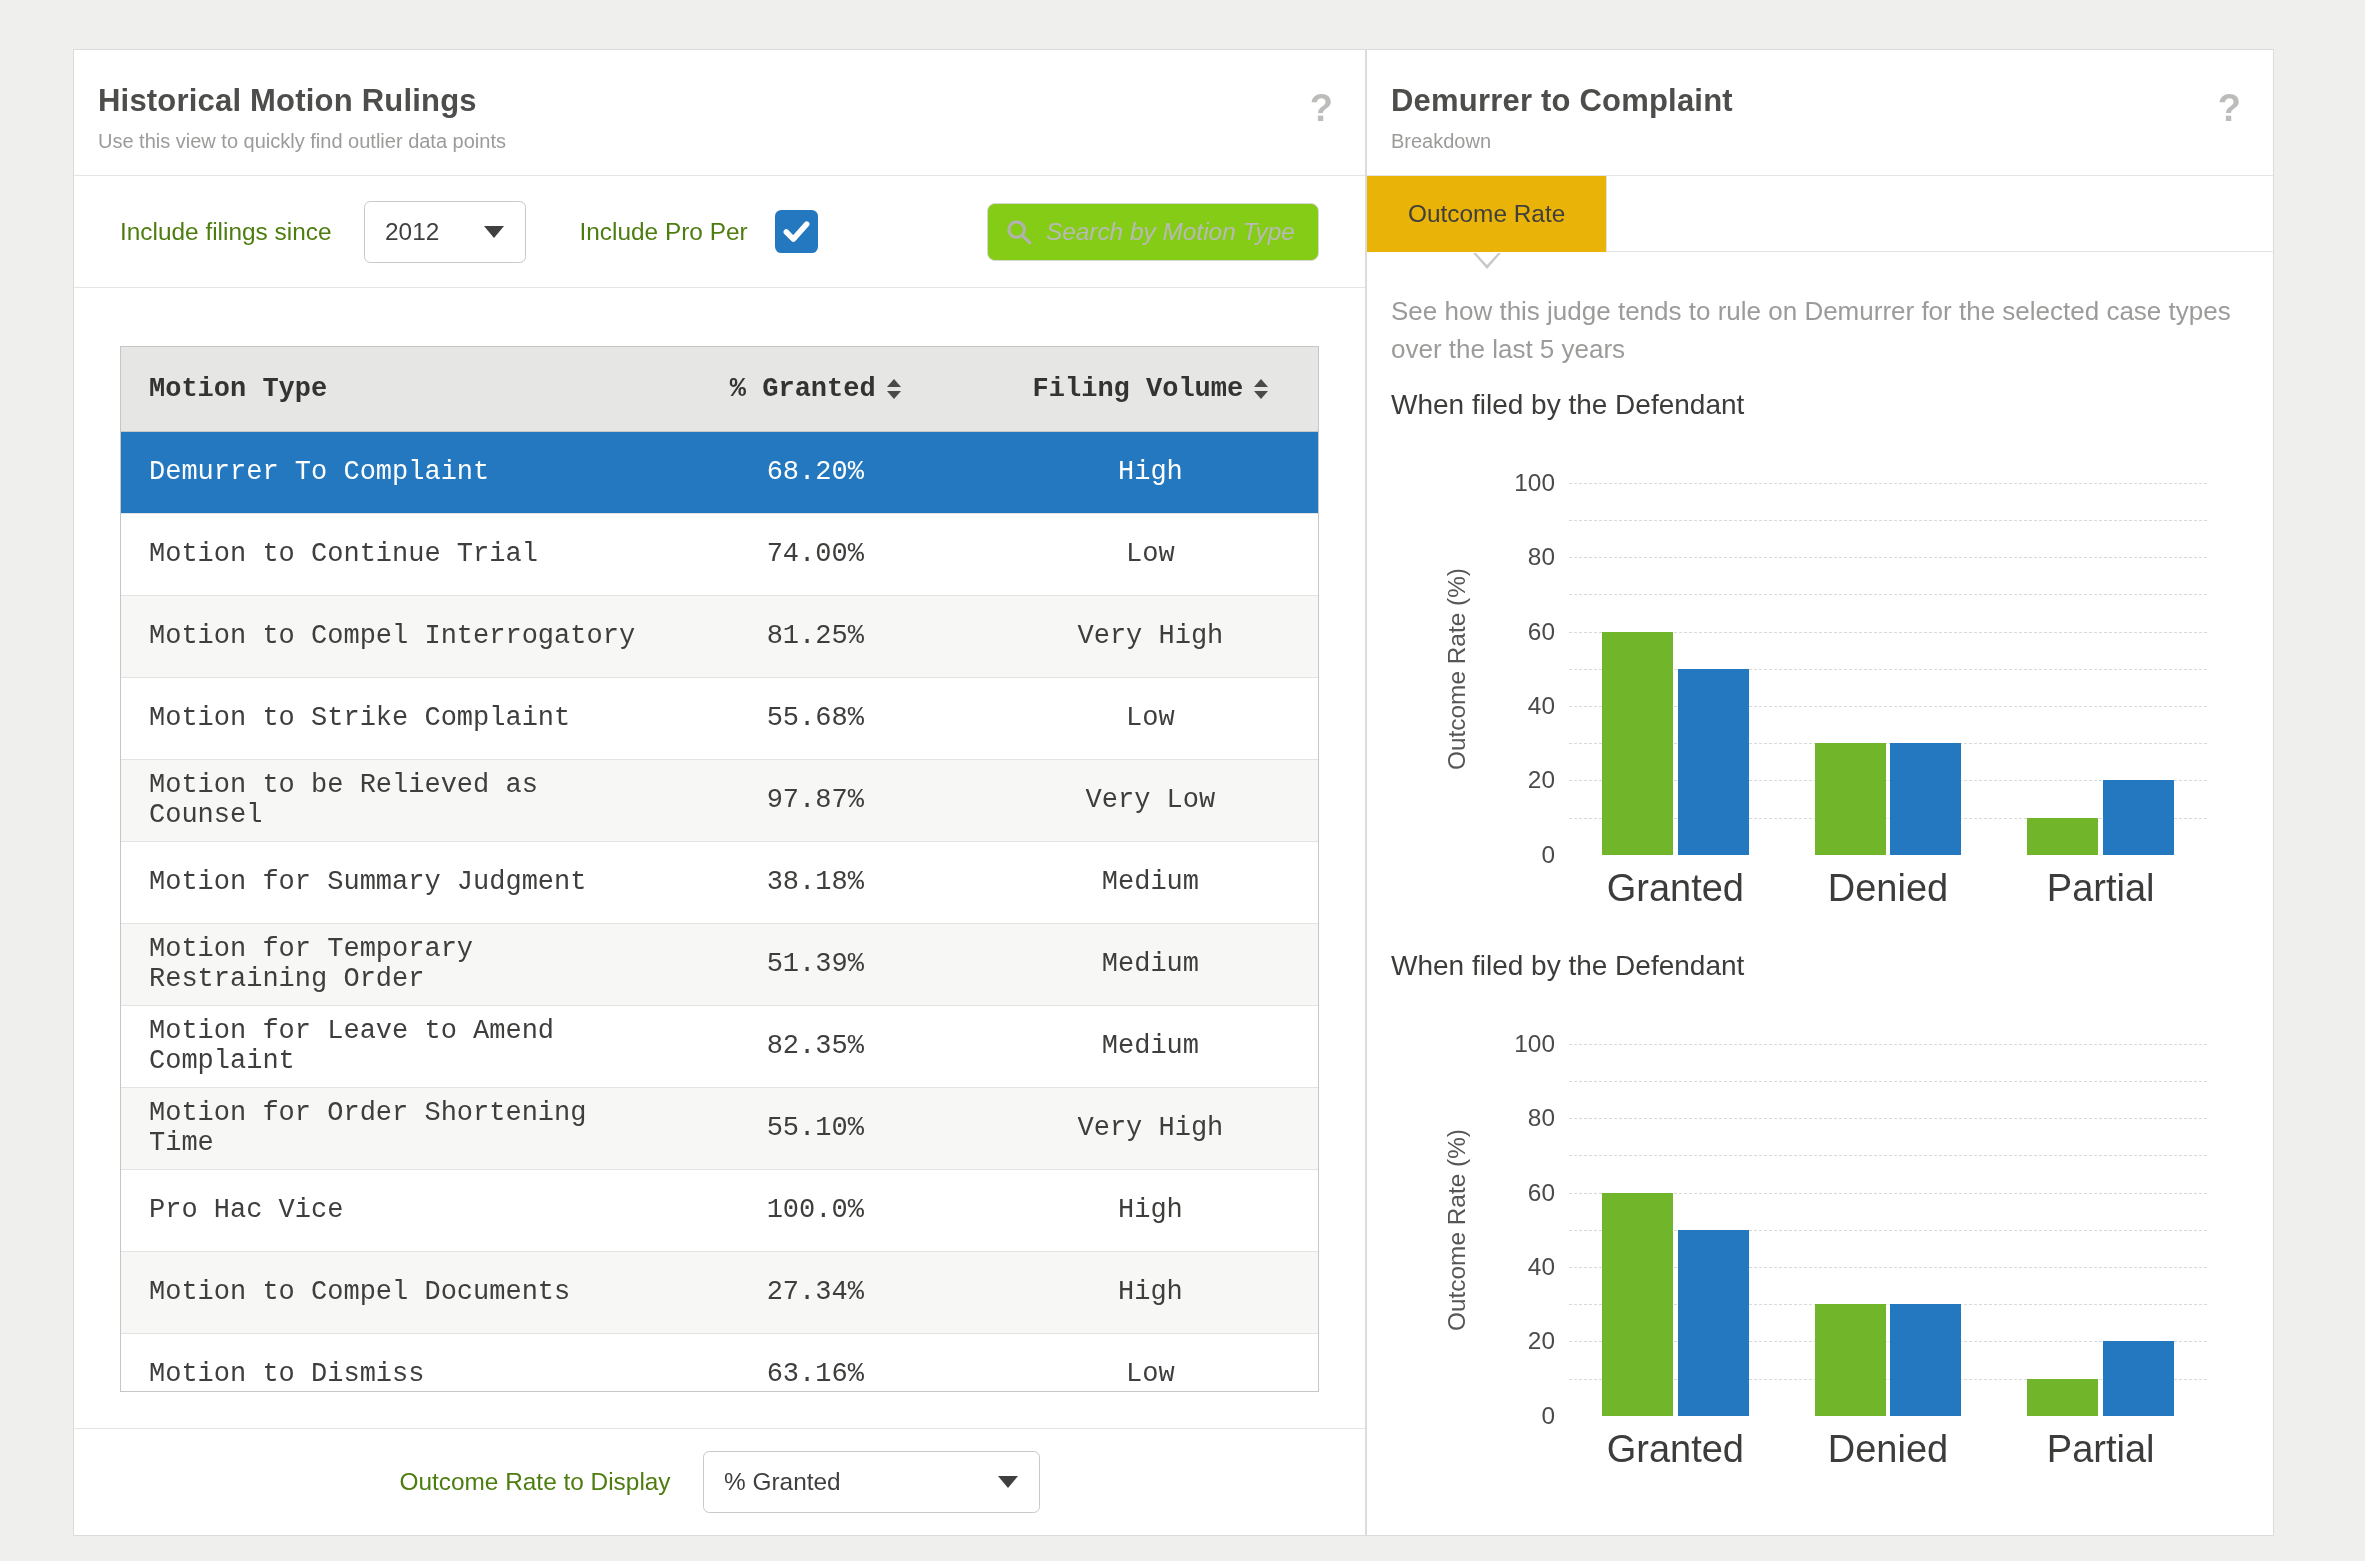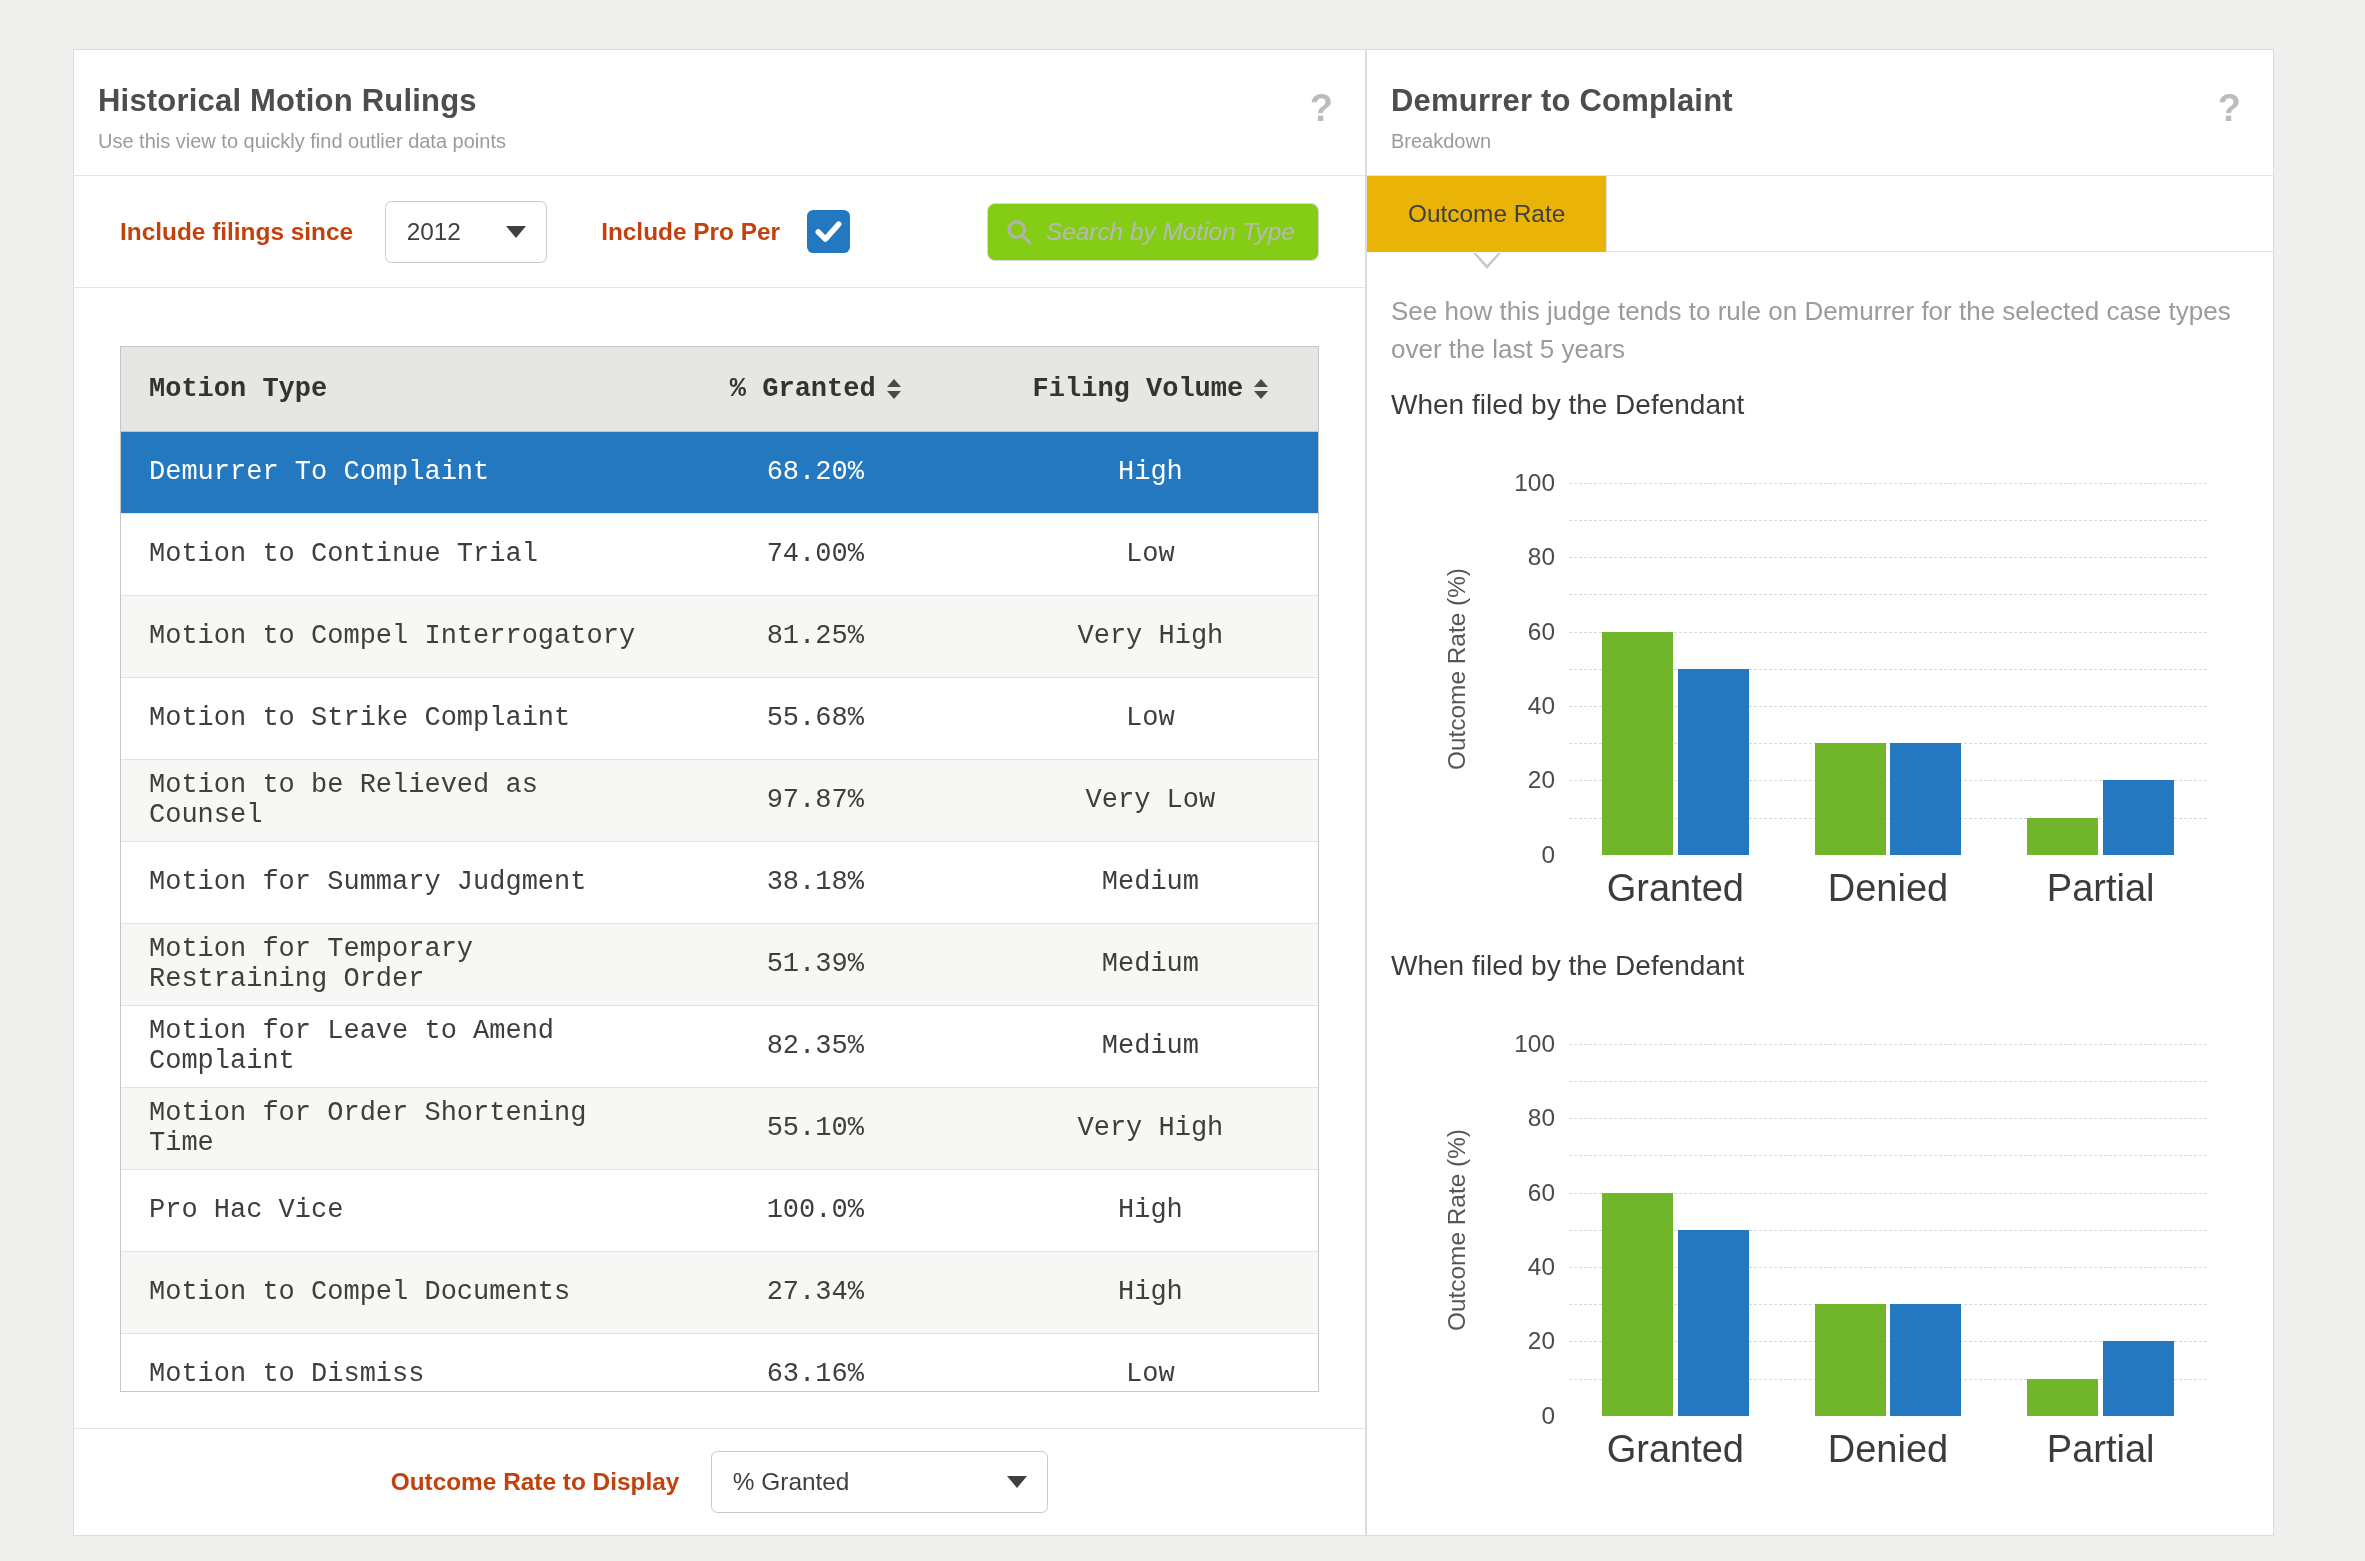--- a/index.html
+++ b/index.html
@@ -29,21 +29,21 @@
   }
   .panel-title { font-size:31px; font-weight:700; color:#4d4d4b; letter-spacing:0.2px; }
   .panel-subtitle { font-size:20px; color:#9b9b99; margin-top:11px; }
   .help-icon { font-size:38px; font-weight:700; color:#bcbcba; line-height:1; margin-top:6.3px; cursor:pointer; }
 
   
   .filter-bar {
     height:112px; display:flex; align-items:center;
     padding:0 46px; border-bottom:1.6px solid #e5e5e3;
   }
-  .filter-label { font-size:24.4px; color:#c2410c; white-space:nowrap;font-weight:bold; }
+  .filter-label { font-size:24.4px; color:#4d7c0f; white-space:nowrap; }
   .select {
     display:flex; align-items:center; justify-content:space-between;
     border:1.6px solid #c9c9c7; border-radius:6.3px; background:#fff;
     height:62px; padding:0 20.5px; font-size:24.4px; color:#3f3f3d; cursor:pointer;
   }
   .caret {
     width:0; height:0;
     border-left:10.3px solid transparent; border-right:10.3px solid transparent;
     border-top:12.6px solid #3f3f3d; margin-left:22px;
   }

